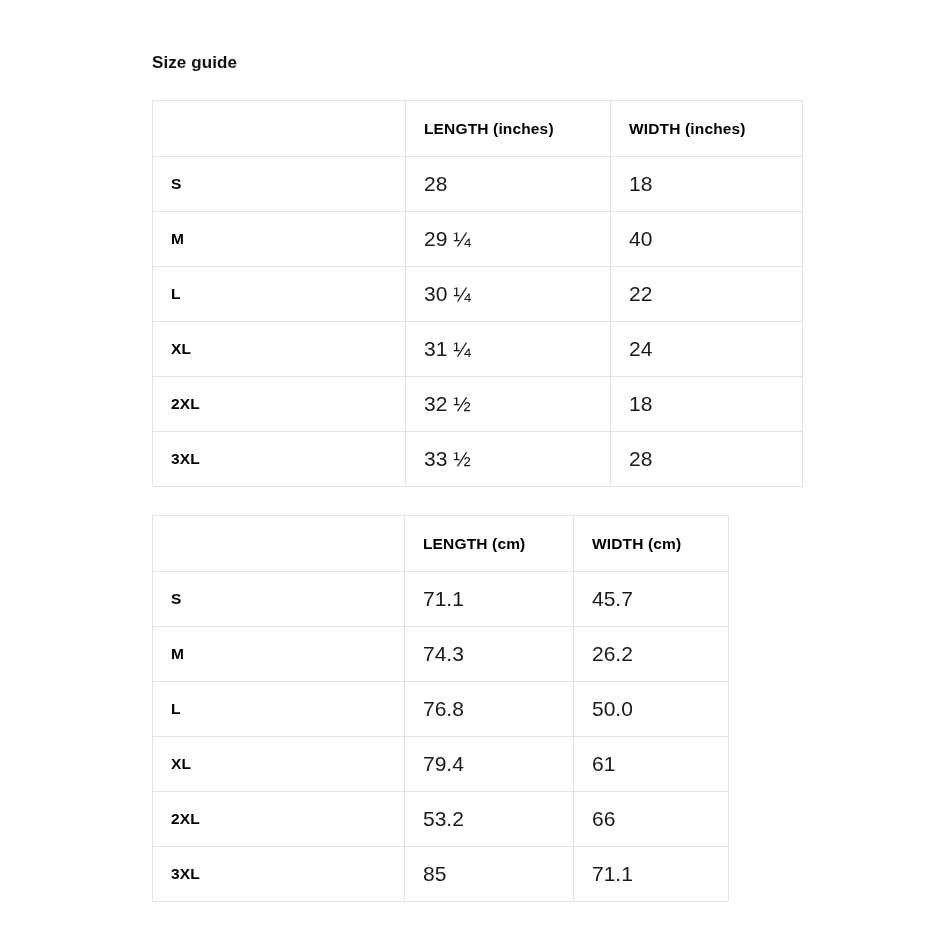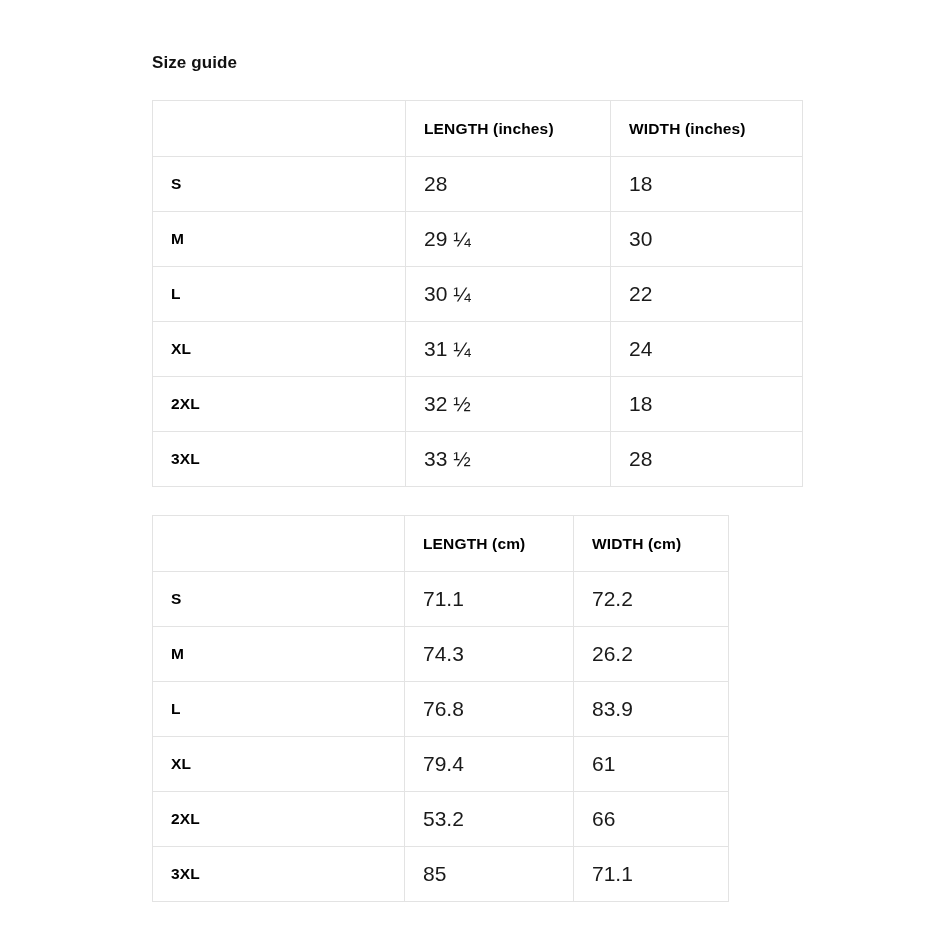--- a/index.html
+++ b/index.html
@@ -119,21 +119,21 @@
     </thead>
     <tbody>
       <tr>
         <td class="size-label">S</td>
         <td>28</td>
         <td>18</td>
       </tr>
       <tr>
         <td class="size-label">M</td>
         <td>29 ¼</td>
-        <td>30</td>
+        <td>40</td>
       </tr>
       <tr>
         <td class="size-label">L</td>
         <td>30 ¼</td>
         <td>22</td>
       </tr>
       <tr>
         <td class="size-label">XL</td>
         <td>31 ¼</td>
         <td>24</td>
@@ -161,31 +161,31 @@
       <tr>
         <th class="corner-cell"></th>
         <th>LENGTH (cm)</th>
         <th>WIDTH (cm)</th>
       </tr>
     </thead>
     <tbody>
       <tr>
         <td class="size-label">S</td>
         <td>71.1</td>
-        <td>72.2</td>
+        <td>45.7</td>
       </tr>
       <tr>
         <td class="size-label">M</td>
         <td>74.3</td>
         <td>26.2</td>
       </tr>
       <tr>
         <td class="size-label">L</td>
         <td>76.8</td>
-        <td>83.9</td>
+        <td>50.0</td>
       </tr>
       <tr>
         <td class="size-label">XL</td>
         <td>79.4</td>
         <td>61</td>
       </tr>
       <tr>
         <td class="size-label">2XL</td>
         <td>53.2</td>
         <td>66</td>

